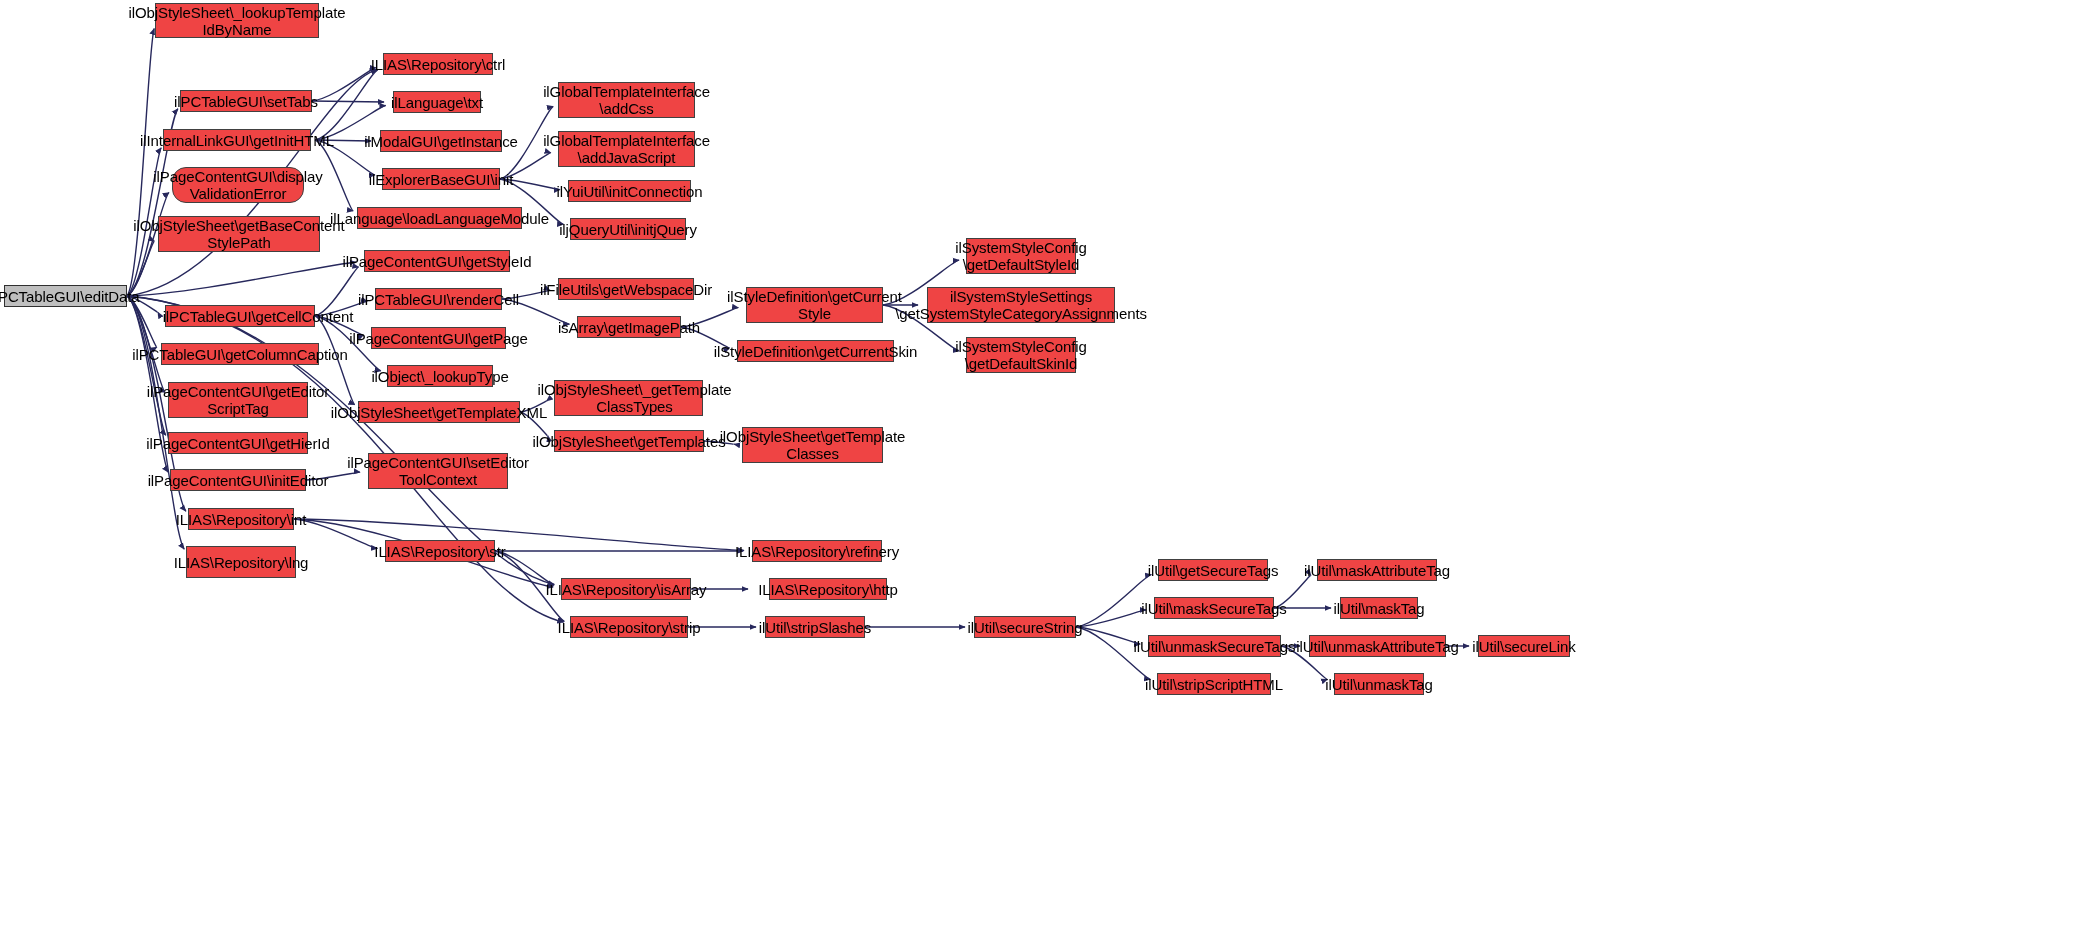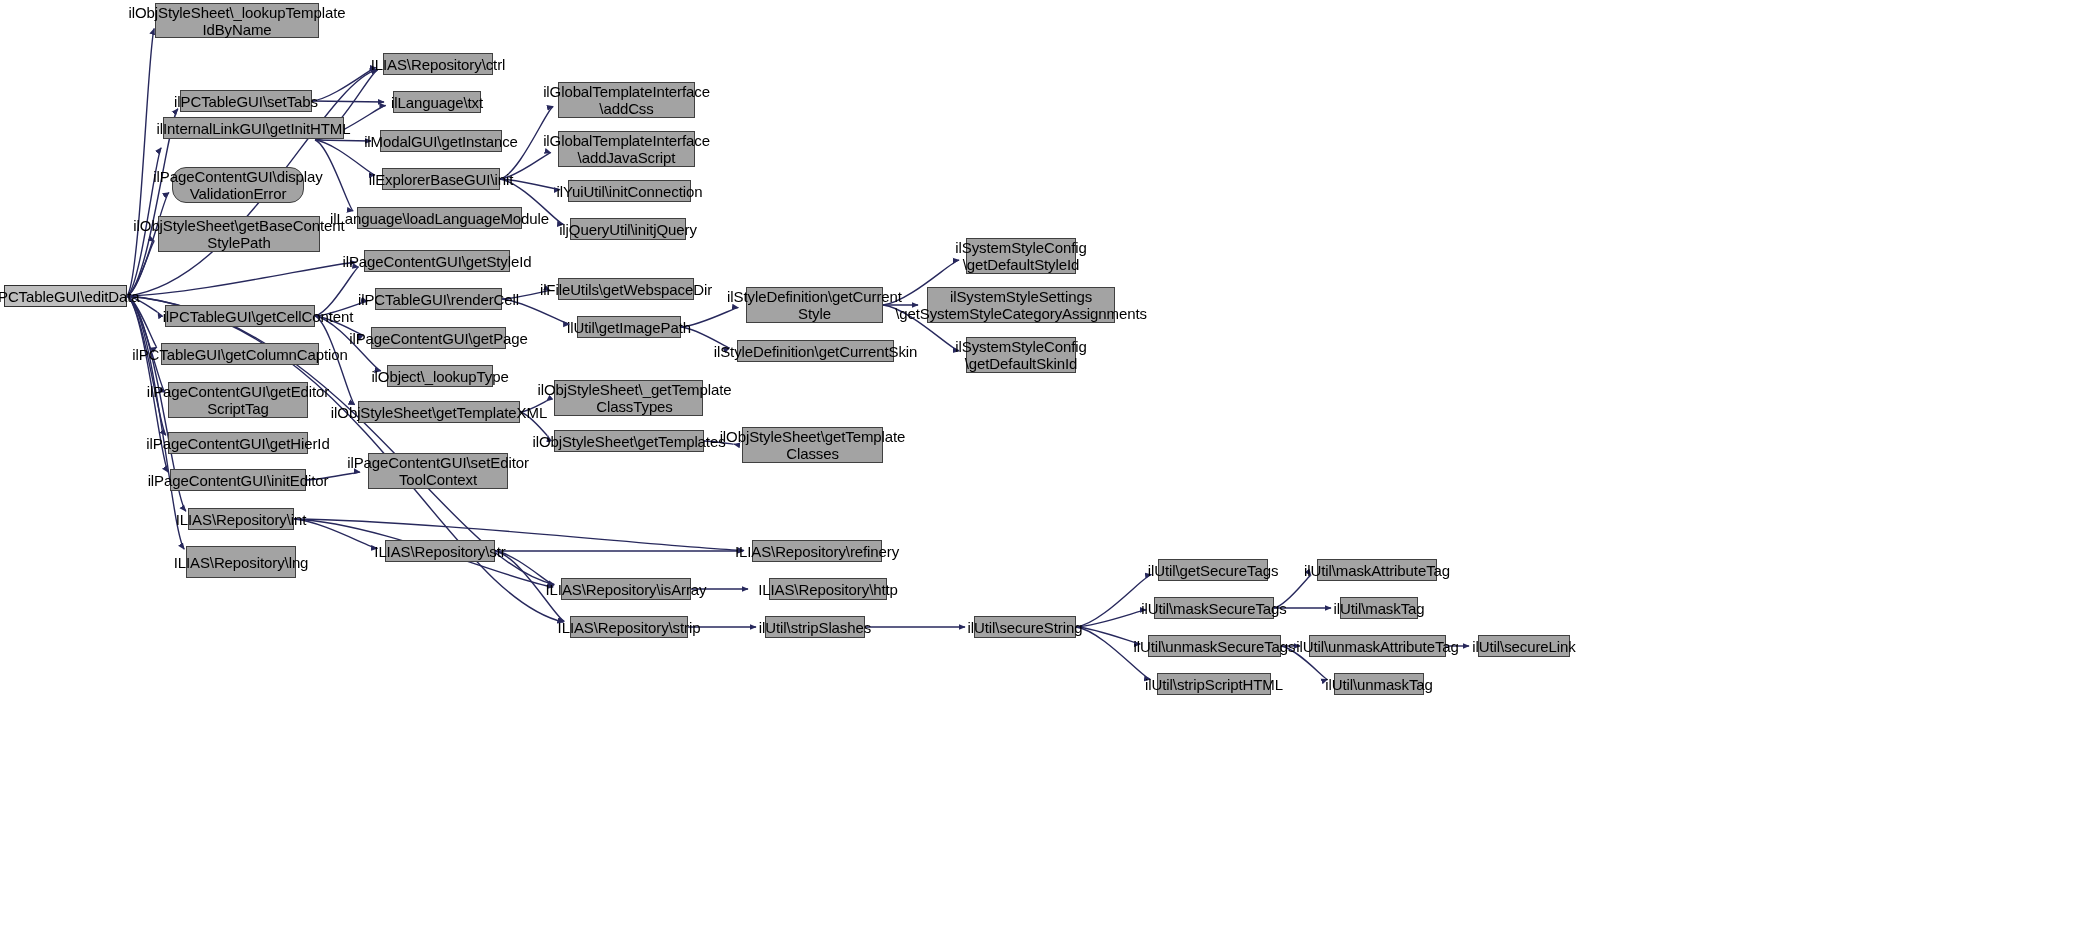--- a/index.html
+++ b/index.html
@@ -20,21 +20,21 @@
     left: 0;
     top: 0;
     width: 2079px;
     height: 927px;
     pointer-events: none;
   }
   .node {
     position: absolute;
     box-sizing: border-box;
     border: 1px solid #404040;
-    background: #a3a3a3;
+    background: #ef4444;
     color: #000000;
     font-size: 15px;
     line-height: 17px;
     display: flex;
     align-items: center;
     justify-content: center;
     text-align: center;
     white-space: pre-line;
     padding: 1px 4px;
     letter-spacing: -0.1px;
@@ -117,38 +117,38 @@
       <path d="M 1281 646 C 1297.2785714285715 648.28, 1325.0467857142858 680.2, 1327.417161550644 679.280229036311" fill="none" stroke="#27285c" stroke-width="1.4" marker-end="url(#arrow)"></path>
       <path d="M 1446 646 L 1469 646" fill="none" stroke="#27285c" stroke-width="1.4" marker-end="url(#arrow)"></path>
     </svg>
   <div id="nodes">
       <div class="node root" style="left: 4px; top: 285px; width: 123px; height: 22px;">ilPCTableGUI\editData</div>
       <div class="node" style="left: 155px; top: 3px; width: 164px; height: 35px;">ilObjStyleSheet\_lookupTemplate
 IdByName</div>
       <div class="node" style="left: 383px; top: 53px; width: 110px; height: 22px;">ILIAS\Repository\ctrl</div>
       <div class="node" style="left: 180px; top: 90px; width: 132px; height: 22px;">ilPCTableGUI\setTabs</div>
       <div class="node" style="left: 393px; top: 91px; width: 88px; height: 22px;">ilLanguage\txt</div>
-      <div class="node" style="left: 163px; top: 117px; width: 181px; height: 22px;">ilInternalLinkGUI\getInitHTML</div>
+      <div class="node" style="left: 163px; top: 129px; width: 148px; height: 22px;">ilInternalLinkGUI\getInitHTML</div>
       <div class="node" style="left: 380px; top: 130px; width: 122px; height: 22px;">ilModalGUI\getInstance</div>
       <div class="node" style="left: 558px; top: 82px; width: 137px; height: 36px;">ilGlobalTemplateInterface
 \addCss</div>
       <div class="node" style="left: 558px; top: 131px; width: 137px; height: 36px;">ilGlobalTemplateInterface
 \addJavaScript</div>
       <div class="node" style="left: 382px; top: 168px; width: 118px; height: 22px;">ilExplorerBaseGUI\init</div>
       <div class="node" style="left: 568px; top: 180px; width: 123px; height: 22px;">ilYuiUtil\initConnection</div>
       <div class="node" style="left: 570px; top: 218px; width: 116px; height: 22px;">iljQueryUtil\initjQuery</div>
       <div class="node" style="left: 172px; top: 167px; width: 132px; height: 36px; border-radius: 14px;">ilPageContentGUI\display
 ValidationError</div>
       <div class="node" style="left: 357px; top: 207px; width: 165px; height: 22px;">ilLanguage\loadLanguageModule</div>
       <div class="node" style="left: 158px; top: 216px; width: 162px; height: 36px;">ilObjStyleSheet\getBaseContent
 StylePath</div>
       <div class="node" style="left: 364px; top: 250px; width: 146px; height: 22px;">ilPageContentGUI\getStyleId</div>
       <div class="node" style="left: 375px; top: 288px; width: 127px; height: 22px;">ilPCTableGUI\renderCell</div>
       <div class="node" style="left: 558px; top: 278px; width: 136px; height: 22px;">ilFileUtils\getWebspaceDir</div>
-      <div class="node" style="left: 577px; top: 316px; width: 104px; height: 22px;">ilUtil\getImagePath</div>
+      <div class="node" style="left: 577px; top: 316px; width: 104px; height: 22px;">isArray\getImagePath</div>
       <div class="node" style="left: 746px; top: 287px; width: 137px; height: 36px;">ilStyleDefinition\getCurrent
 Style</div>
       <div class="node" style="left: 737px; top: 340px; width: 157px; height: 22px;">ilStyleDefinition\getCurrentSkin</div>
       <div class="node" style="left: 966px; top: 238px; width: 110px; height: 36px;">ilSystemStyleConfig
 \getDefaultStyleId</div>
       <div class="node" style="left: 927px; top: 287px; width: 188px; height: 36px;">ilSystemStyleSettings
 \getSystemStyleCategoryAssignments</div>
       <div class="node" style="left: 966px; top: 337px; width: 110px; height: 36px;">ilSystemStyleConfig
 \getDefaultSkinId</div>
       <div class="node" style="left: 165px; top: 305px; width: 150px; height: 22px; padding-left: 40px;">ilPCTableGUI\getCellContent</div>

